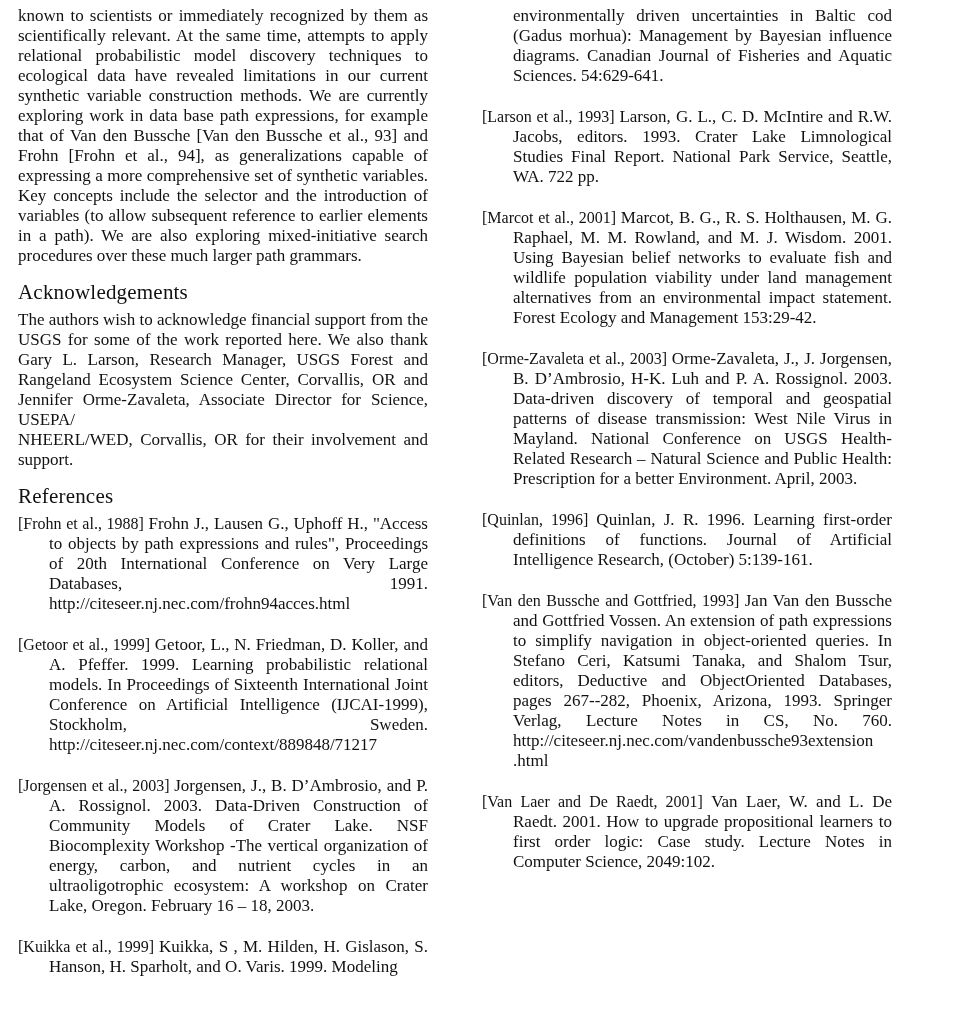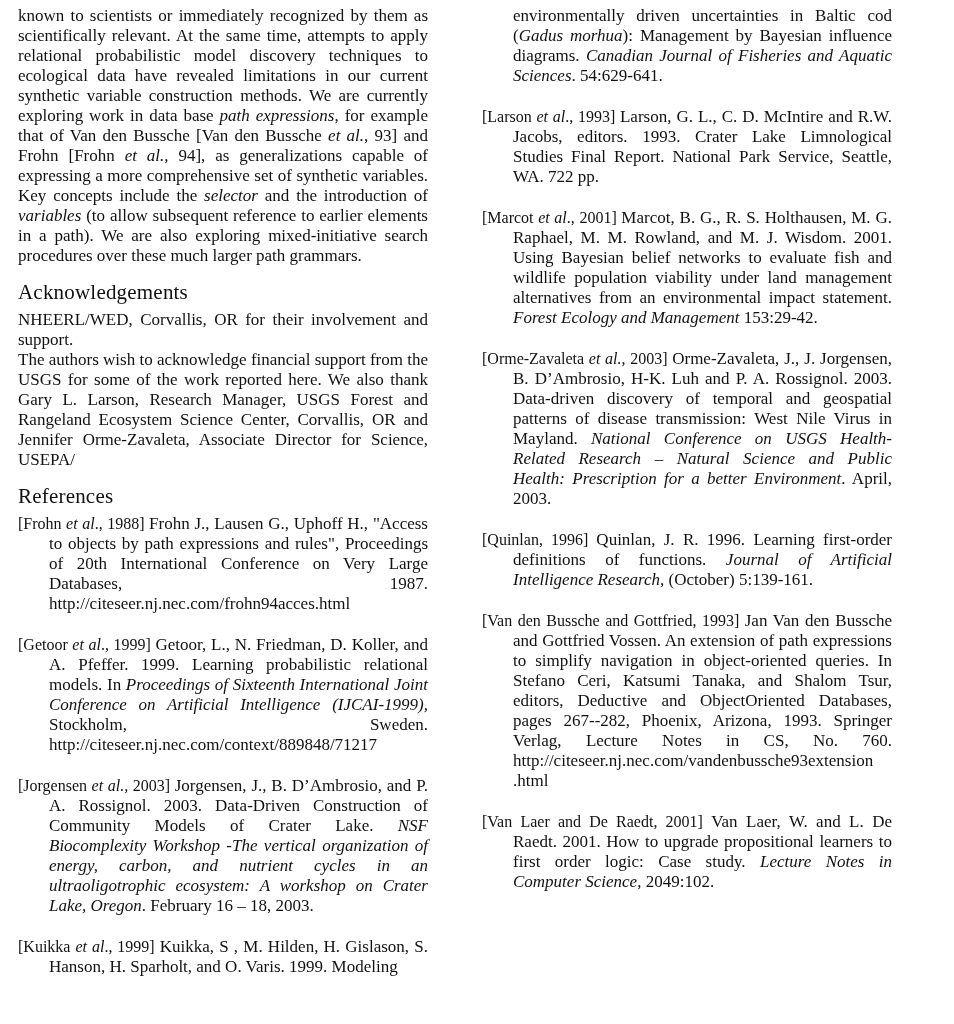--- a/index.html
+++ b/index.html
@@ -31,39 +31,39 @@
     margin: 16px 0 8px 0;
     letter-spacing: 0.2px;
   }
   p.ref {
     padding-left: 31px;
     text-indent: -31px;
     margin: 0 0 21px 0;
     overflow-wrap: break-word;
   }
   p.ref.cont { text-indent: 0; }
-  .it { font-style: italic; }
+  .it { }
   .sm { font-size: 16px; }
 </style>
 </head>
 <body>
 
 <div class="page">
 
   <div class="col">
     <p class="body-para"><span>known to scientists or immediately recognized by them as scientifically relevant. At the same time, attempts to apply relational probabilistic model discovery techniques to ecological data have revealed limitations in our current synthetic variable construction methods. We are currently exploring work in data base </span><span class="it">path expressions</span><span>, for example that of Van den Bussche [Van den Bussche </span><span class="it">et al.</span><span>, 93] and Frohn [Frohn </span><span class="it">et al.</span><span>, 94], as generalizations capable of expressing a more comprehensive set of synthetic variables. Key concepts include the </span><span class="it">selector</span><span> and the introduction of </span><span class="it">variables</span><span> (to allow subsequent reference to earlier elements in a path). We are also exploring mixed-initiative search procedures over these much larger path grammars.</span></p>
 
     <h2 class="section-heading">Acknowledgements</h2>
 
+    <p class="body-para">The authors wish to acknowledge financial support from the USGS for some of the work reported here. We also thank Gary L. Larson, Research Manager, USGS Forest and Rangeland Ecosystem Science Center, Corvallis, OR and Jennifer Orme-Zavaleta, Associate Director for Science, USEPA/</p>
     <p class="body-para">NHEERL/WED, Corvallis, OR for their involvement and support.</p>
-    <p class="body-para">The authors wish to acknowledge financial support from the USGS for some of the work reported here. We also thank Gary L. Larson, Research Manager, USGS Forest and Rangeland Ecosystem Science Center, Corvallis, OR and Jennifer Orme-Zavaleta, Associate Director for Science, USEPA/</p>
 
     <h2 class="section-heading">References</h2>
 
-    <p class="ref"><span class="sm">[Frohn </span><span class="it sm">et al</span><span class="sm">., 1988] </span><span>Frohn J., Lausen G., Uphoff H., "Access to objects by path expressions and rules", Proceedings of 20th International Conference on Very Large Databases, 1987. http://citeseer.nj.nec.com/frohn94acces.html</span></p>
+    <p class="ref"><span class="sm">[Frohn </span><span class="it sm">et al</span><span class="sm">., 1988] </span><span>Frohn J., Lausen G., Uphoff H., "Access to objects by path expressions and rules", Proceedings of 20th International Conference on Very Large Databases, 1991. http://citeseer.nj.nec.com/frohn94acces.html</span></p>
     <p class="ref"><span class="sm">[Getoor </span><span class="it sm">et al</span><span class="sm">., 1999] </span><span>Getoor, L., N. Friedman, D. Koller, and A. Pfeffer. 1999. Learning probabilistic relational models. In </span><span class="it">Proceedings of Sixteenth International Joint Conference on Artificial Intelligence (IJCAI-1999),</span><span> Stockholm, Sweden. http://citeseer.nj.nec.com/context/889848/71217</span></p>
     <p class="ref"><span class="sm">[Jorgensen </span><span class="it sm">et al.,</span><span class="sm"> 2003] </span><span>Jorgensen, J., B. D’Ambrosio, and P. A. Rossignol. 2003. Data-Driven Construction of Community Models of Crater Lake. </span><span class="it">NSF Biocomplexity Workshop -The vertical organization of energy, carbon, and nutrient cycles in an ultraoligotrophic ecosystem: A workshop on Crater Lake, Oregon</span><span>. February 16 – 18, 2003.</span></p>
     <p class="ref"><span class="sm">[Kuikka </span><span class="it sm">et al</span><span class="sm">., 1999] </span><span>Kuikka, S , M. Hilden, H. Gislason, S. Hanson, H. Sparholt, and O. Varis. 1999. Modeling</span></p>
   </div>
 
   <div class="col">
     <p class="ref cont"><span>environmentally driven uncertainties in Baltic cod (</span><span class="it">Gadus morhua</span><span>): Management by Bayesian influence diagrams. </span><span class="it">Canadian Journal of Fisheries and Aquatic Sciences</span><span>. 54:629-641.</span></p>
     <p class="ref"><span class="sm">[Larson </span><span class="it sm">et al</span><span class="sm">., 1993] </span><span>Larson, G. L., C. D. McIntire and R.W. Jacobs, editors. 1993. Crater Lake Limnological Studies Final Report. National Park Service, Seattle, WA. 722 pp.</span></p>
     <p class="ref"><span class="sm">[Marcot </span><span class="it sm">et al</span><span class="sm">., 2001] </span><span>Marcot, B. G., R. S. Holthausen, M. G. Raphael, M. M. Rowland, and M. J. Wisdom. 2001. Using Bayesian belief networks to evaluate fish and wildlife population viability under land management alternatives from an environmental impact statement. </span><span class="it">Forest Ecology and Management</span><span> 153:29-42.</span></p>
     <p class="ref"><span class="sm">[Orme-Zavaleta </span><span class="it sm">et al.,</span><span class="sm"> 2003] </span><span>Orme-Zavaleta, J., J. Jorgensen, B. D’Ambrosio, H-K. Luh and P. A. Rossignol. 2003. Data-driven discovery of temporal and geospatial patterns of disease transmission: West Nile Virus in Mayland. </span><span class="it">National Conference on USGS Health-Related Research – Natural Science and Public Health: Prescription for a better Environment</span><span>. April, 2003.</span></p>

